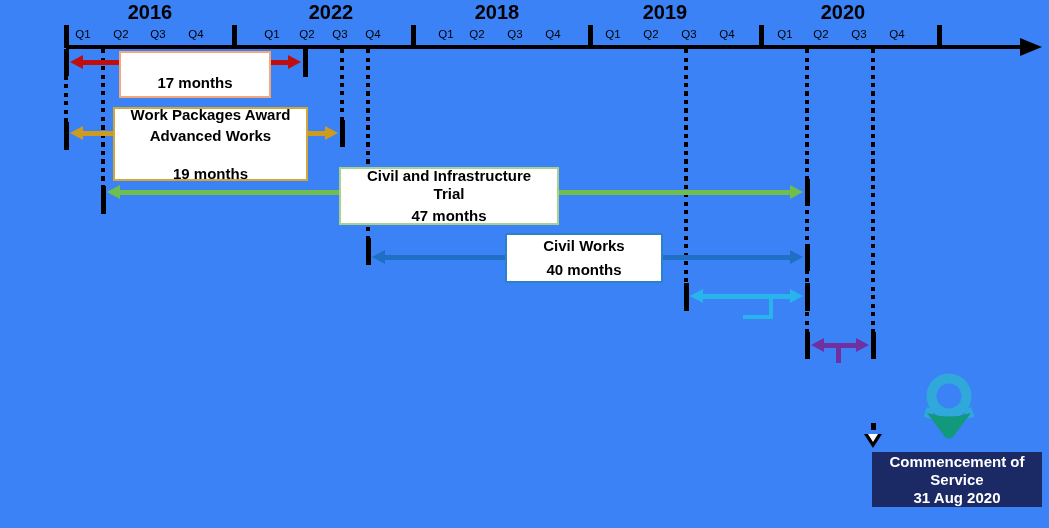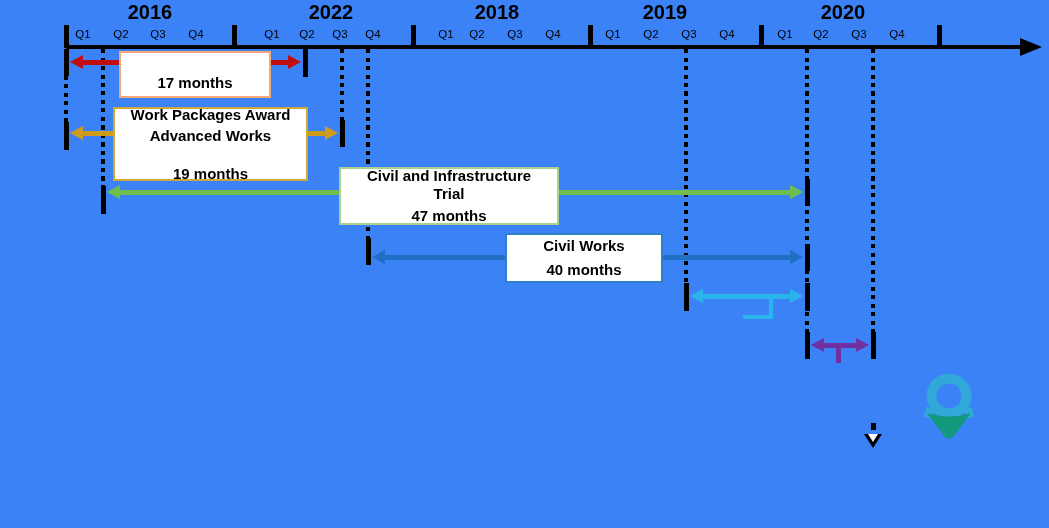--- a/index.html
+++ b/index.html
@@ -151,14 +151,19 @@
   <div class="down-head" style="left:864px;top:434px;"></div>
   <div class="down-head-notch" style="left:868px;top:434px;"></div>
 
   <svg style="position:absolute;left:917px;top:362px;" width="64" height="78" viewBox="0 0 64 78">
     <circle cx="32" cy="34" r="17.5" fill="none" stroke="#31a8da" stroke-width="10"></circle>
     <rect x="8" y="46" width="8" height="10" fill="#31a8da" transform="rotate(18 12 51)"></rect>
     <rect x="48" y="46" width="8" height="10" fill="#31a8da" transform="rotate(-18 52 51)"></rect>
     <path d="M10,51 Q32,58 54,51 L36,75 Q32,78 28,75 Z" fill="#12997c"></path>
   </svg>
 
+  <div id="box-commence">
+    <div>Commencement of</div>
+    <div>Service</div>
+    <div>31 Aug 2020</div>
+  </div>
 
 </div>
 
 </body></html>

